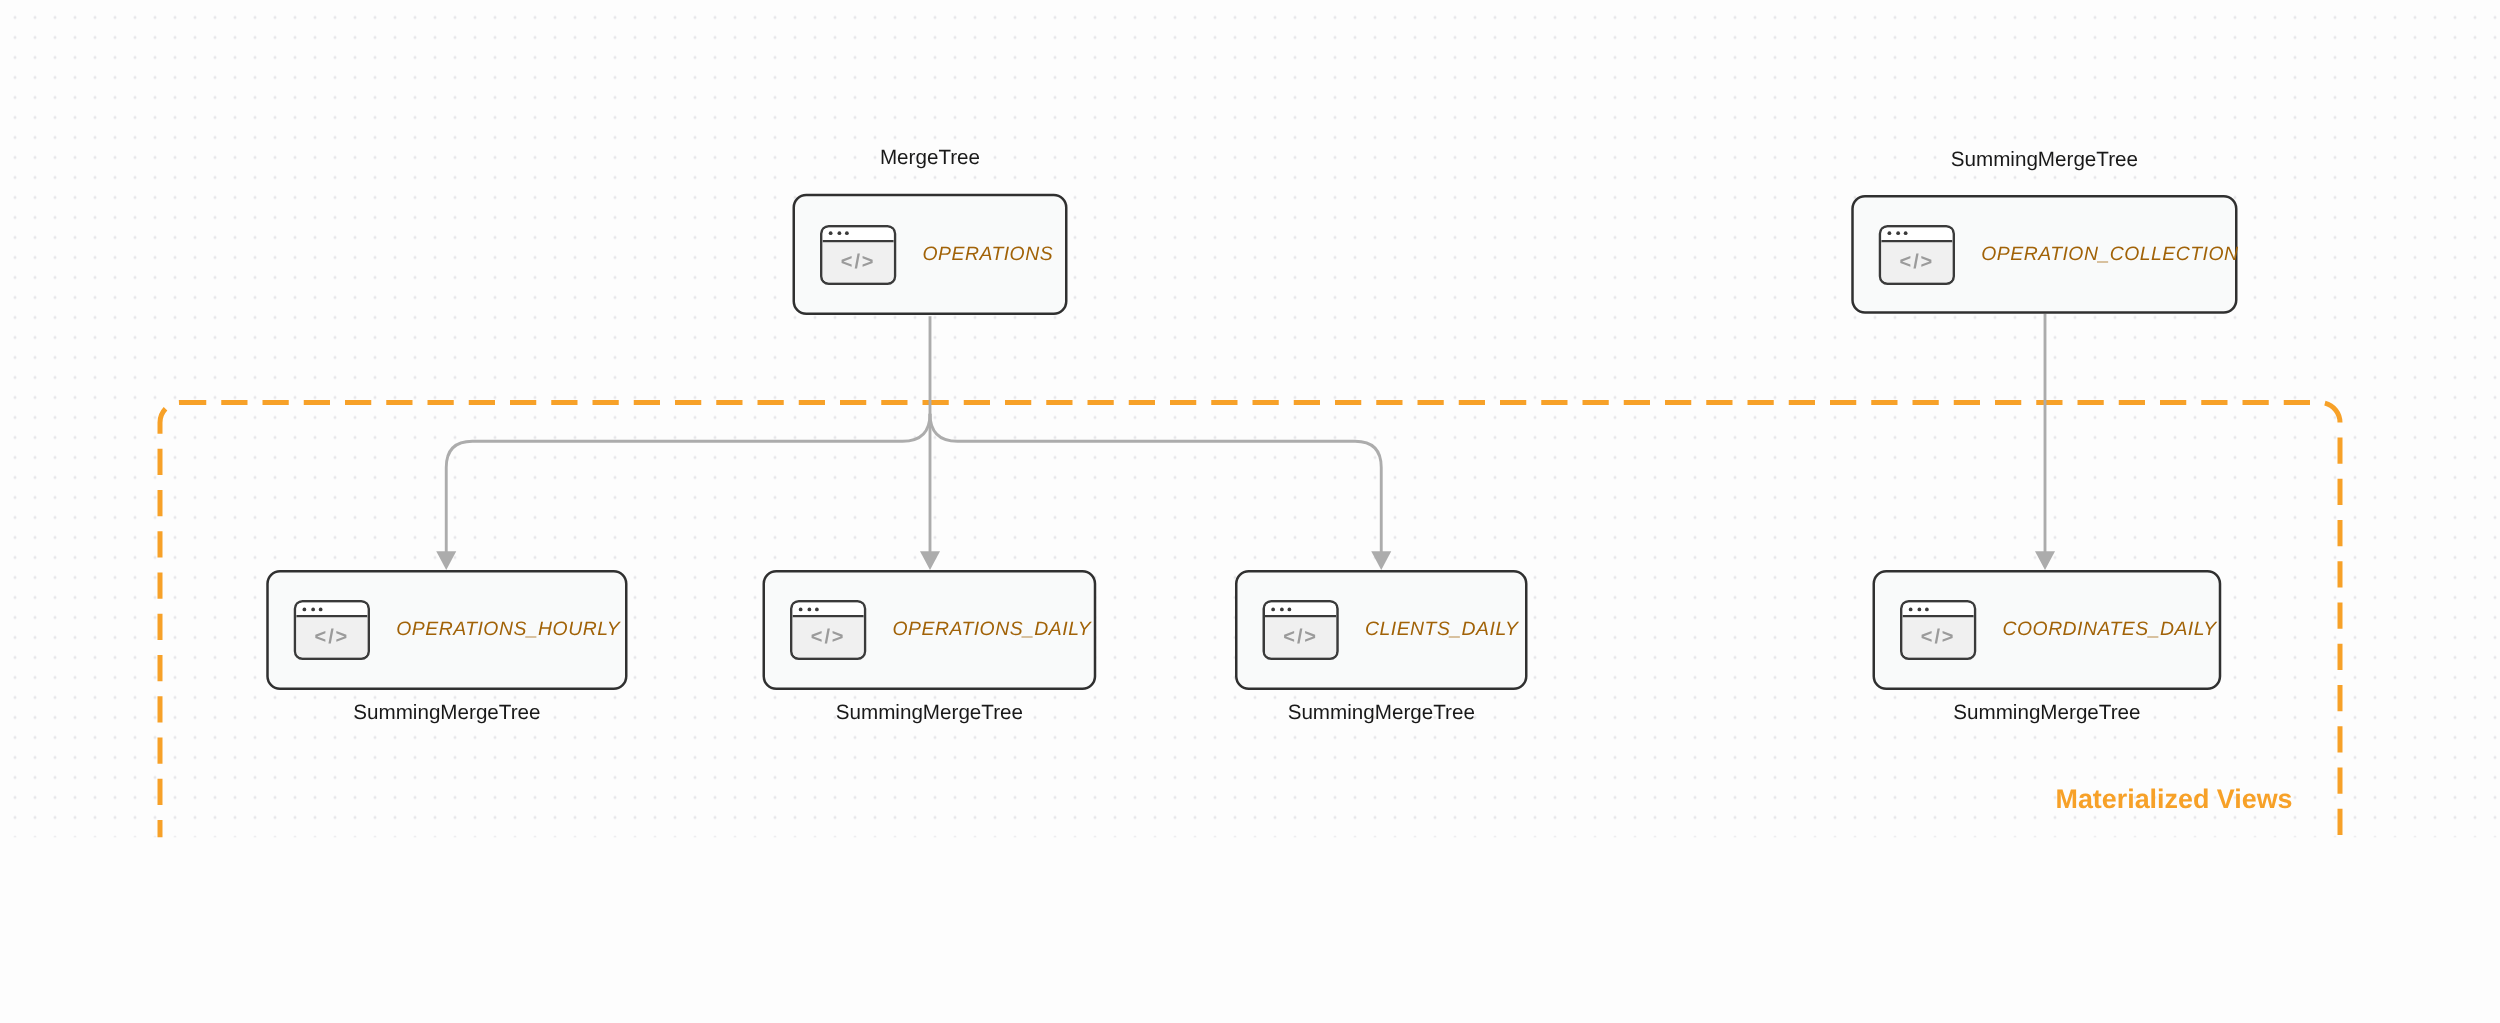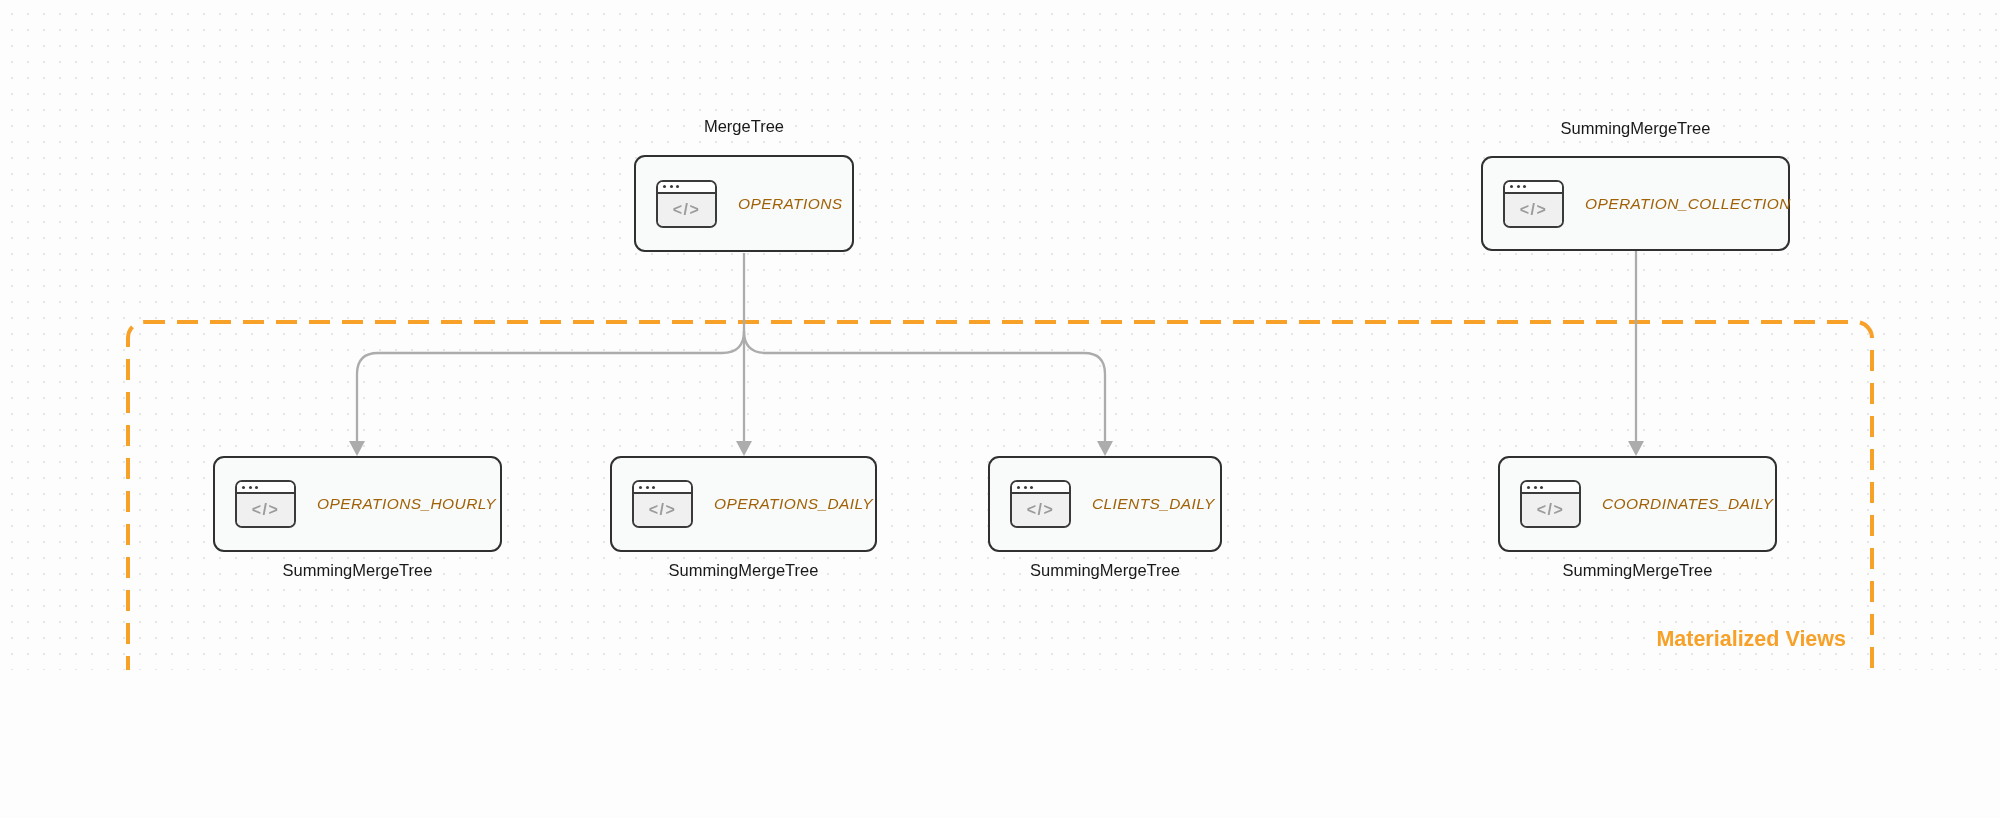--- a/index.html
+++ b/index.html
@@ -103,21 +103,21 @@
   }
   #eng-operations           { left: 634px;  top: 117px; width: 220px; }
   #eng-operation-collection { left: 1481px; top: 119px; width: 309px; }
   #eng-operations-hourly    { left: 213px;  top: 561px; width: 289px; }
   #eng-operations-daily     { left: 610px;  top: 561px; width: 267px; }
   #eng-clients-daily        { left: 988px;  top: 561px; width: 234px; }
   #eng-coordinates-daily    { left: 1498px; top: 561px; width: 279px; }
   
   .group-label {
     position: absolute;
-    right: 154px;
+    right: 166px;
     top: 627px;
     font-size: 21.5px;
     font-weight: 600;
     color: #F7A128;
     white-space: nowrap;
   }
 </style>
 </head>
 <body>
 

